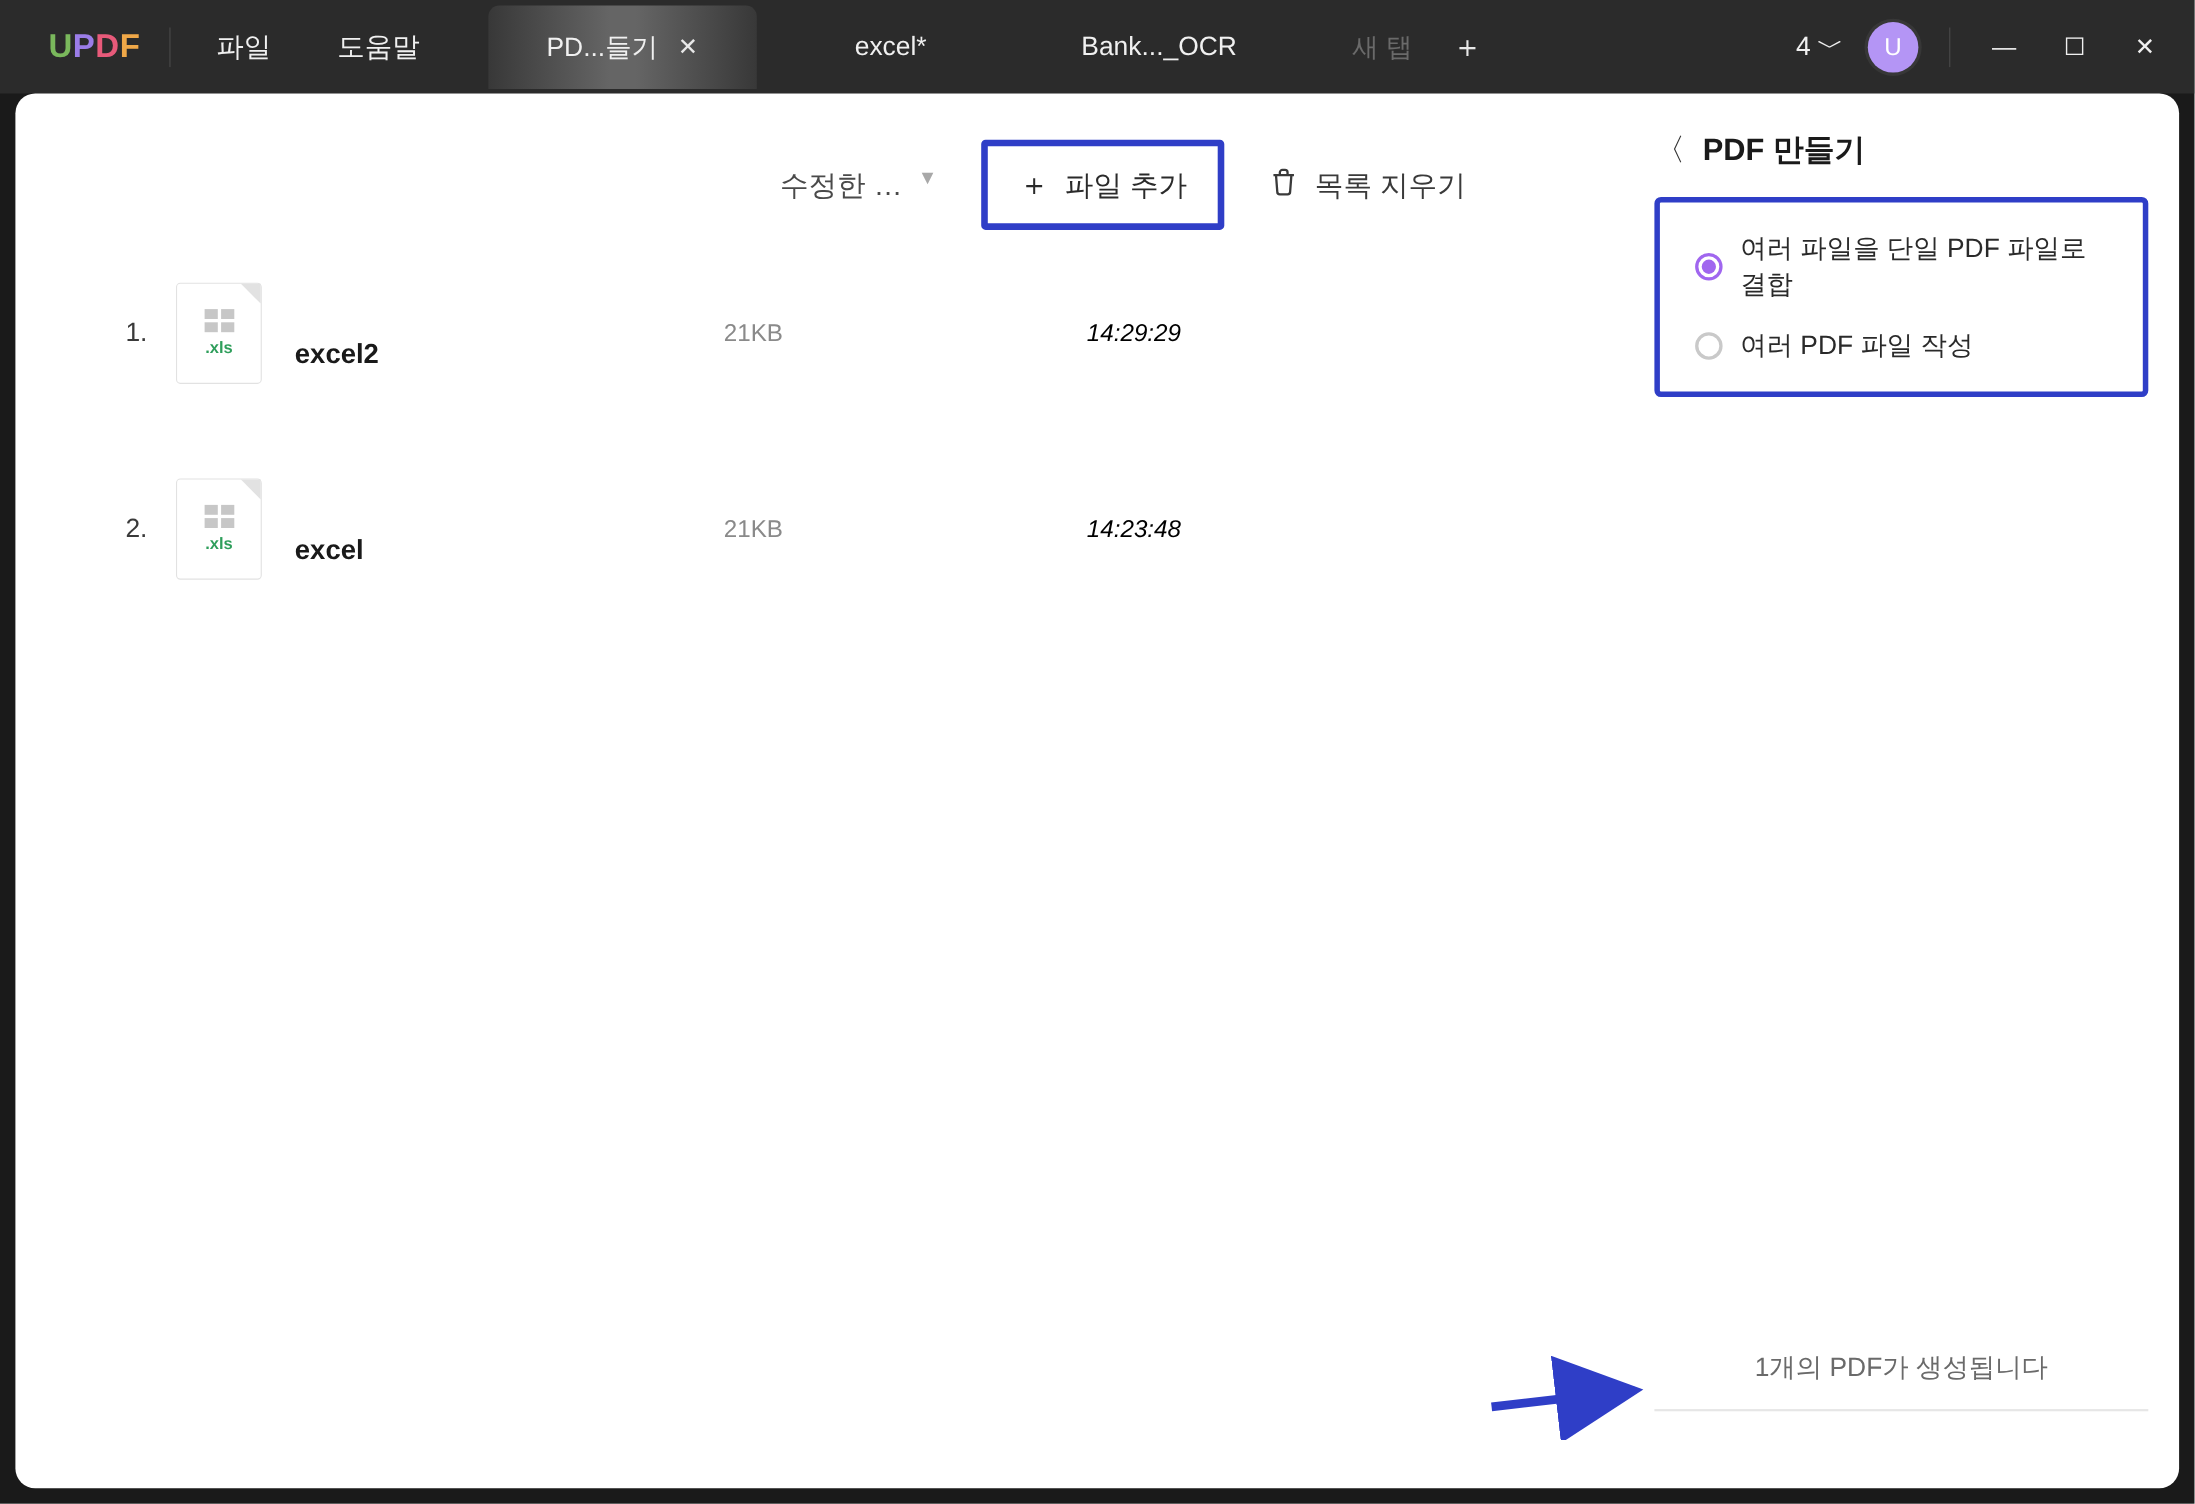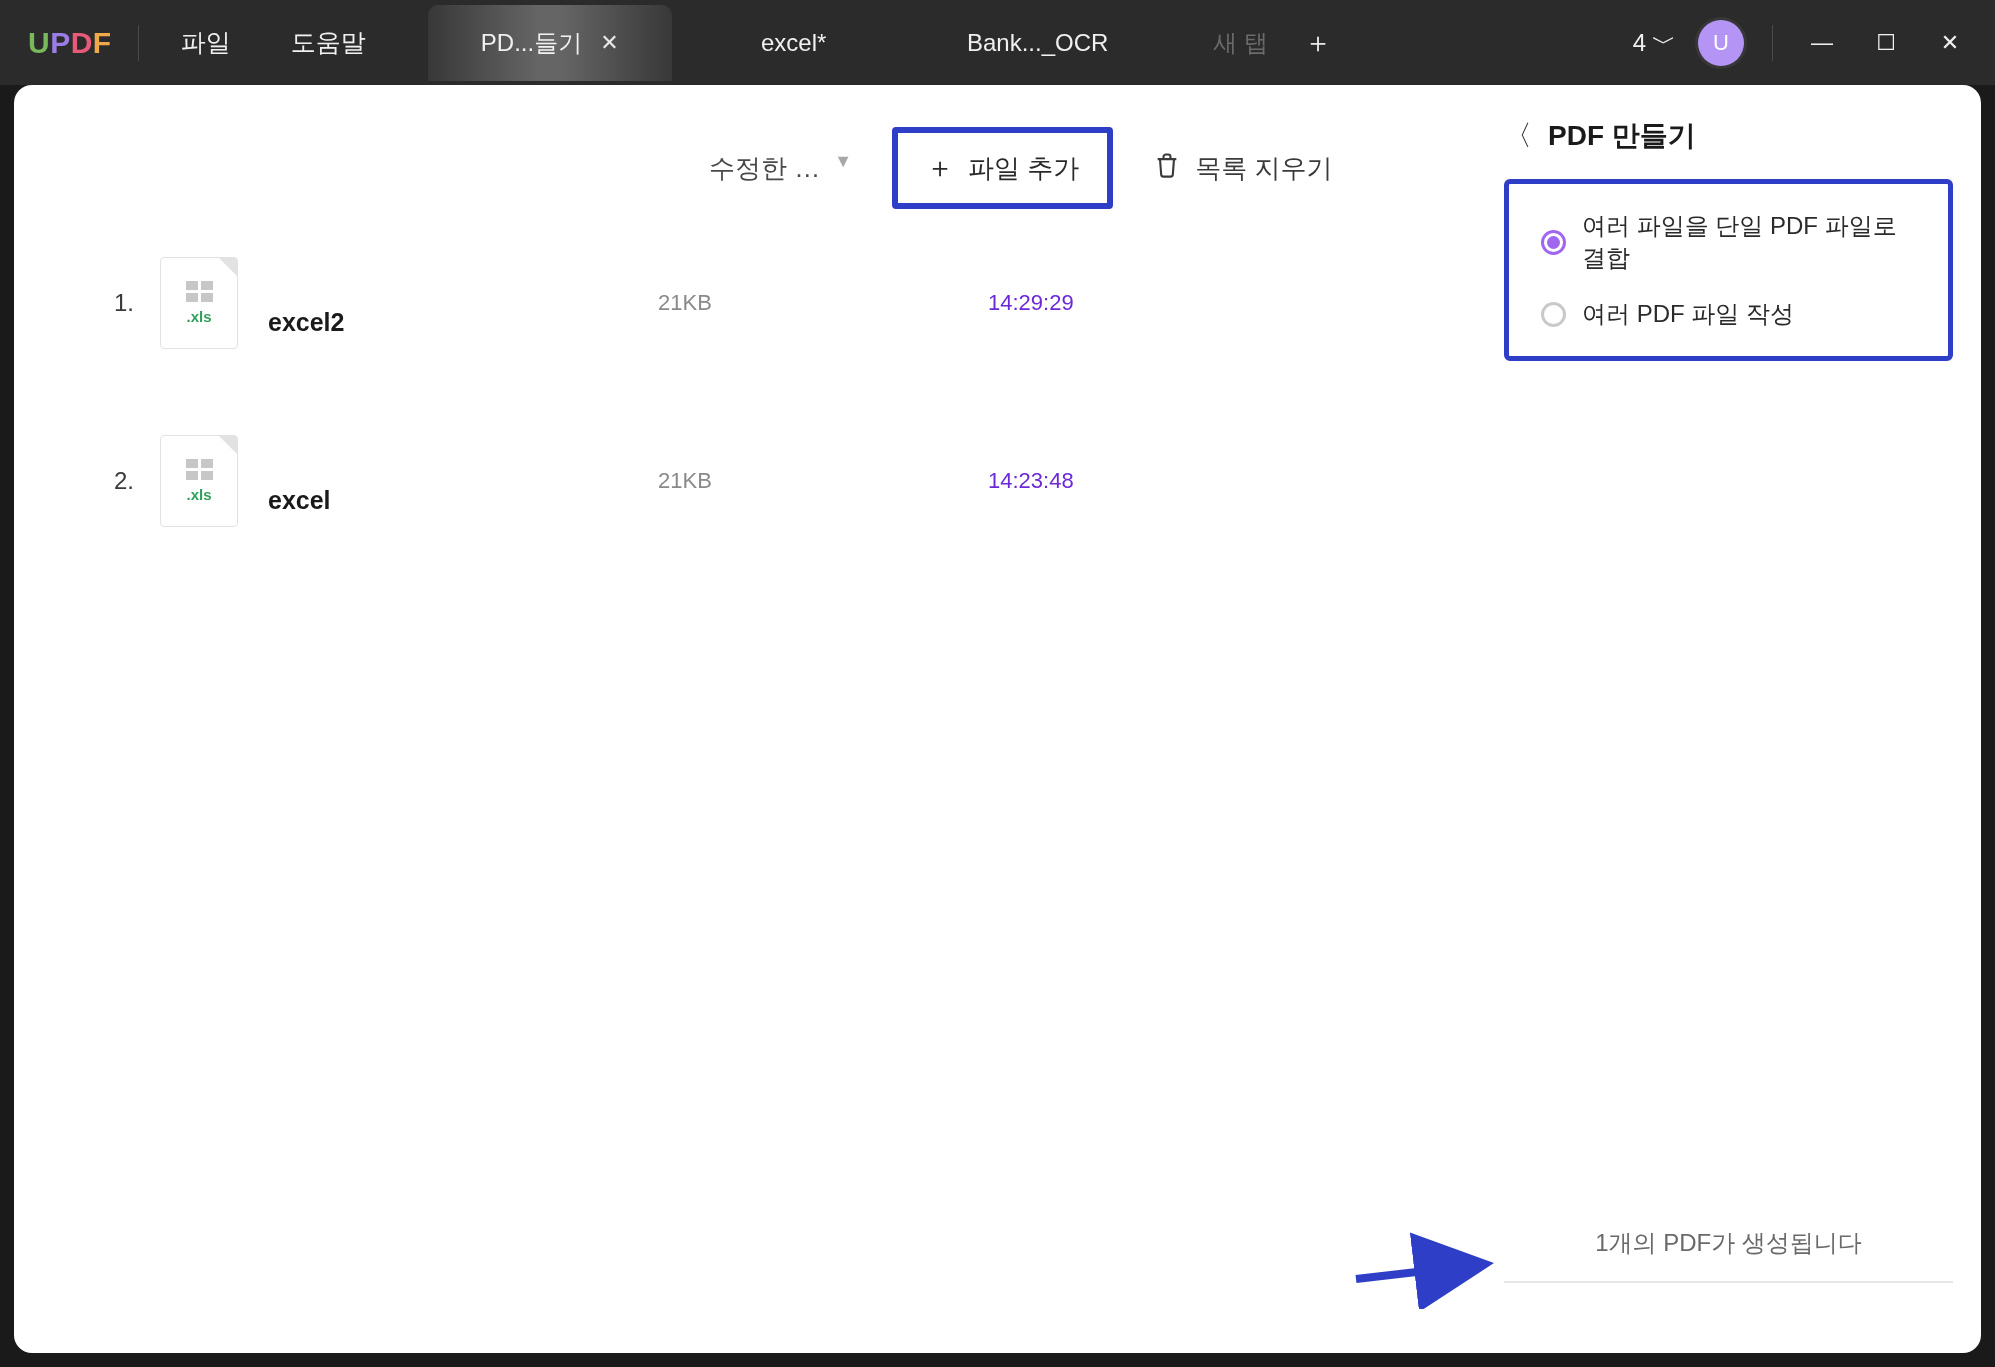--- a/index.html
+++ b/index.html
@@ -18,21 +18,21 @@
     height: 85px;
     background: #2b2b2b;
     display: flex;
     align-items: center;
     color: #e8e8e8;
     position: relative;
   }
   .logo {
     font-size: 30px;
     font-weight: 700;
-    margin-left: 28px;
+    margin-left: 44px;
     letter-spacing: 0.5px;
   }
   .logo-u1 { color: #7ab85c; }
   .logo-p { color: #9b7de8; }
   .logo-d { color: #e85a7a; }
   .logo-f { color: #f0a848; }
   .divider-v {
     width: 1px;
     height: 36px;
     background: #4a4a4a;
@@ -315,21 +315,22 @@
     color: #1a1a1a;
     margin-bottom: 10px;
   }
   .file-size {
     font-size: 22px;
     color: #8a8a8a;
     width: 330px;
   }
   .file-time {
     font-size: 22px;
-    color: #6d28d9;
+    color: #000000;
+    font-style: italic;
   }
   .file-meta {
     display: flex;
     align-items: center;
   }
   .arrow-svg {
     position: absolute;
     bottom: 44px;
     left: -130px;
     pointer-events: none;

